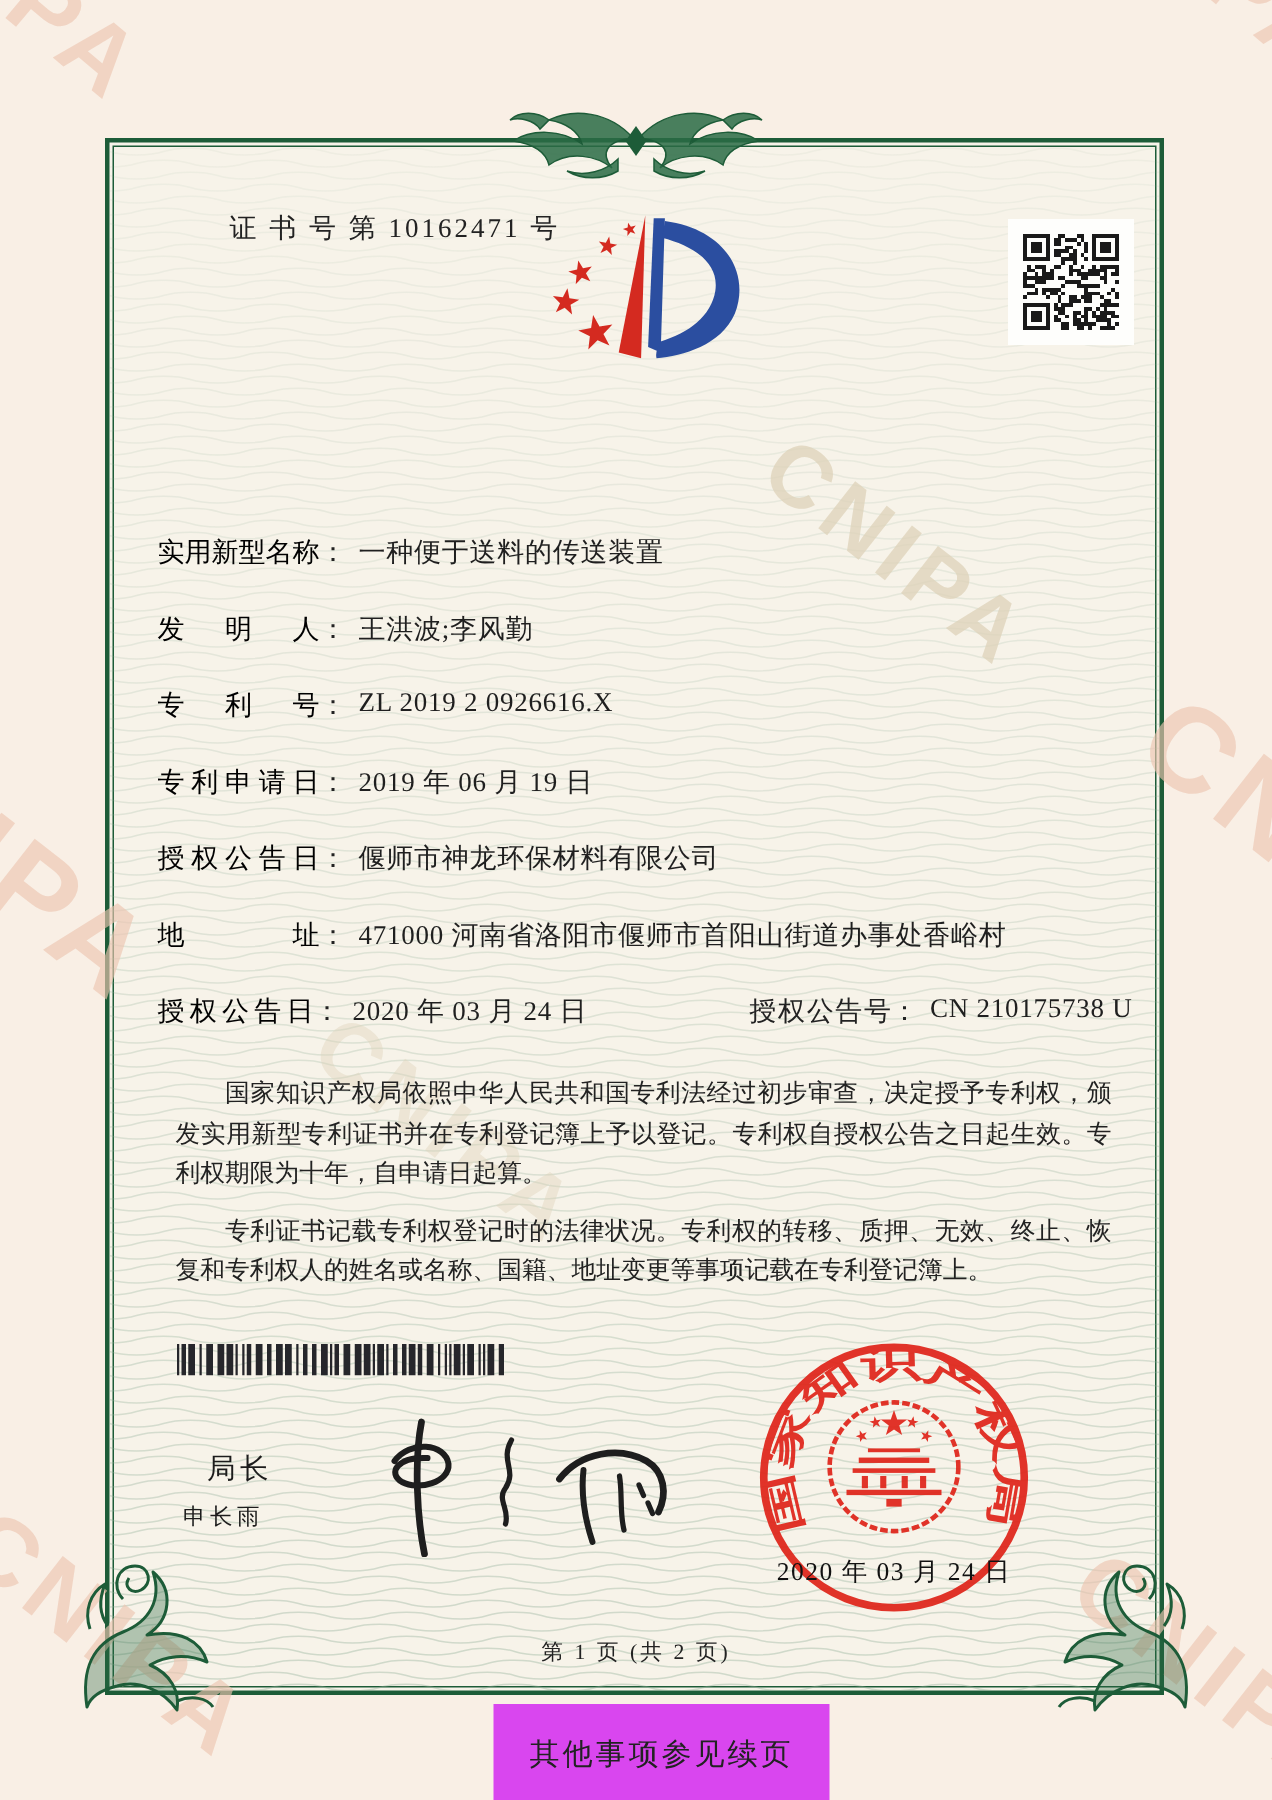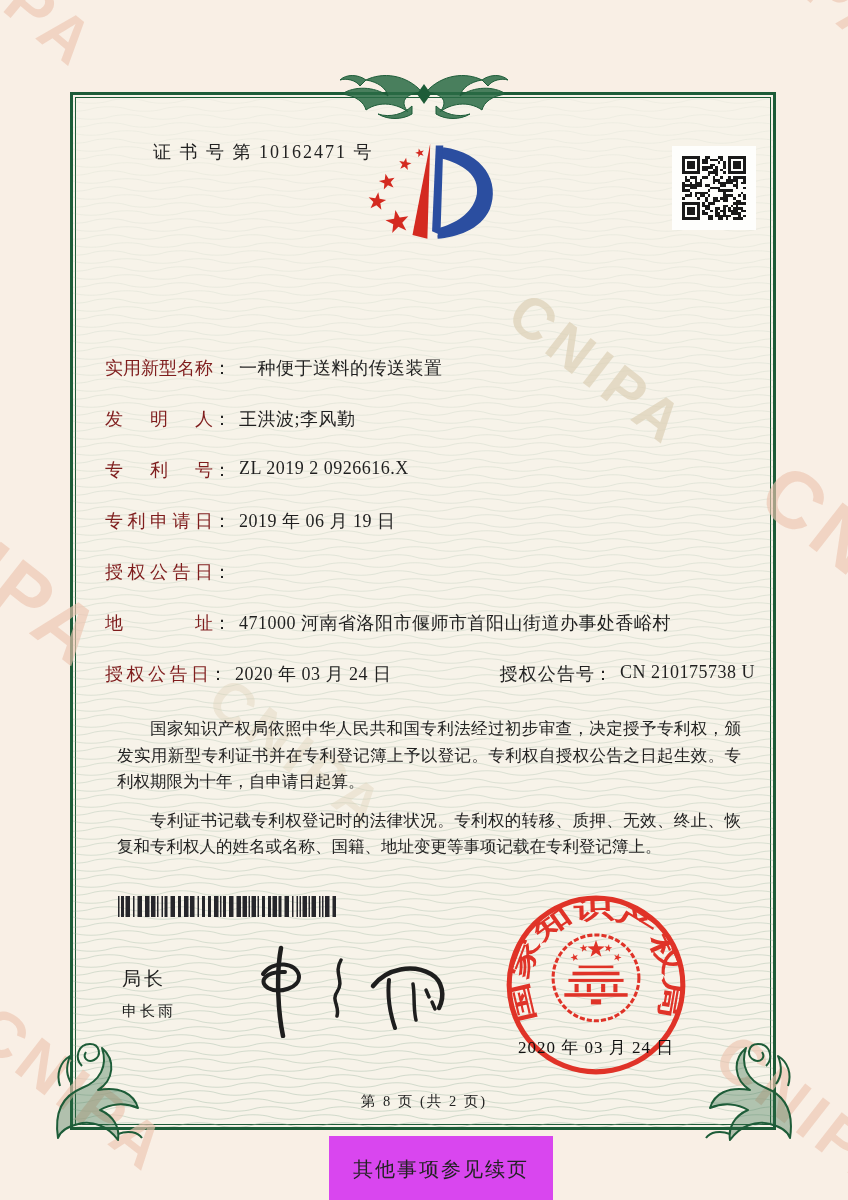--- a/index.html
+++ b/index.html
@@ -39,29 +39,29 @@
   
   .abs{position:absolute;z-index:3;}
   #cert-no{left:105px;top:140px;font-size:18px;letter-spacing:2px;color:#222;margin-left:48px;}
   #logo{left:358px;top:138px;}
   #qr-patch{left:672px;top:146px;width:84px;height:84px;background:#fefefc;}
   #qr-svg{position:absolute;left:10px;top:10px;}
   #doc-title{left:0;top:250px;width:848px;text-align:center;
     font-size:40px;font-weight:bold;letter-spacing:12px;text-indent:12px;color:#1c1c1c;}
   #fields{left:105px;top:356px;width:650px;}
   .frow{height:51px;font-size:18px;display:flex;align-items:flex-start;white-space:nowrap;}
-  .flabel{display:inline-block;width:108px;text-align:justify;text-align-last:justify;color:#7f1d1d;}
+  .flabel{display:inline-block;width:108px;text-align:justify;text-align-last:justify;color:#000000;}
   .fcolon{margin-right:8px;color:#222;}
   .fvalue{letter-spacing:.5px;color:#1f1f1f;text-align:center;}
   .flabel2{display:inline-block;width:98px;margin-left:108px;text-align:justify;text-align-last:justify;color:#222;}
   #body-text{left:105px;top:704px;width:648px;font-size:16.5px;line-height:26.5px;
     text-align:justify;color:#222;}
   #body-text p{margin:12px;text-indent:2em;}
   #barcode-box{left:118px;top:896px;width:218px;height:21px;}
-  #director-title{left:122px;top:966px;font-size:19px;font-family:"Liberation Sans","DejaVu Sans",sans-serif;color:#1c1c1c;letter-spacing:3px;}
+  #director-title{left:138px;top:966px;font-size:19px;font-family:"Liberation Sans","DejaVu Sans",sans-serif;color:#1c1c1c;letter-spacing:3px;}
   #director-name{left:122px;top:1002px;font-size:15px;font-family:"Liberation Sans","DejaVu Sans",sans-serif;color:#1c1c1c;letter-spacing:3px;}
   #signature{left:245px;top:938px;z-index:5;}
   #seal{left:501px;top:890px;width:190px;height:190px;z-index:5;}
   #seal-date{left:501px;top:1036px;width:190px;text-align:center;font-size:17px;
     letter-spacing:1px;color:#111;z-index:6;}
   #page-info{left:0;top:1092px;width:848px;text-align:center;font-size:14.5px;
     letter-spacing:2px;color:#222;}
   #continuation-box{left:329px;top:1136px;background:#d946ef;padding:20px 24px;
     font-size:20px;letter-spacing:2px;color:#222;}
 </style>
@@ -504,20 +504,21 @@
       <span class="fvalue">ZL 2019 2 0926616.X</span>
     </div>
     <div class="frow">
       <span class="flabel">专利申请日</span>
         <span class="fcolon">：</span>
       <span class="fvalue">2019 年 06 月 19 日</span>
     </div>
     <div class="frow">
       <span class="flabel">授权公告日</span>
         <span class="fcolon">：</span>
+      <span class="fvalue">偃师市神龙环保材料有限公司</span>
     </div>
     <div class="frow">
       <span class="flabel">地址</span>
         <span class="fcolon">：</span>
       <span class="fvalue">471000 河南省洛阳市偃师市首阳山街道办事处香峪村</span>
     </div>
     <div class="frow">
       <span class="flabel">授权公告日</span>
         <span class="fcolon">：</span>
       <span class="fvalue">2020 年 03 月 24 日</span>
@@ -618,16 +619,16 @@
         <rect x="84" y="92" width="4" height="8"></rect>
         <rect x="98" y="92" width="4" height="8"></rect>
         <rect x="110" y="92" width="4" height="8"></rect>
         <rect x="62" y="101" width="62" height="3.5"></rect>
         <rect x="88" y="107" width="10" height="5"></rect>
       </g>
     </g>
   </svg>
   <div id="seal-date" class="abs">2020 年 03 月 24 日</div>
 
-  <div id="page-info" class="abs">第 8 页 (共 2 页)</div>
+  <div id="page-info" class="abs">第 1 页 (共 2 页)</div>
   <div id="continuation-box" class="abs">其他事项参见续页</div>
 
 </div>
 
 </body></html>

